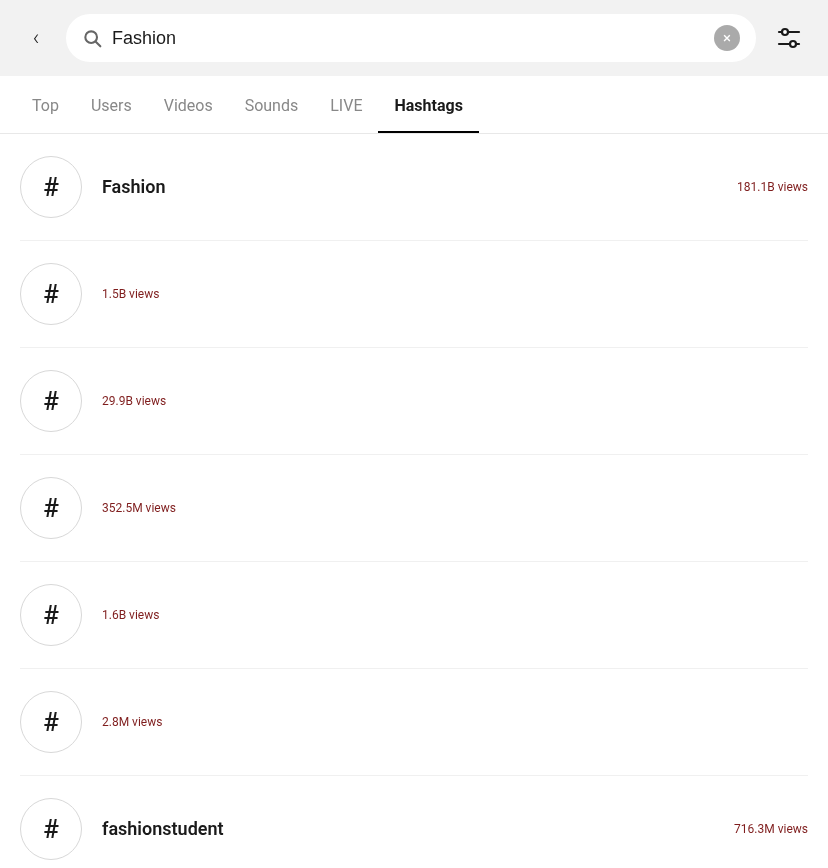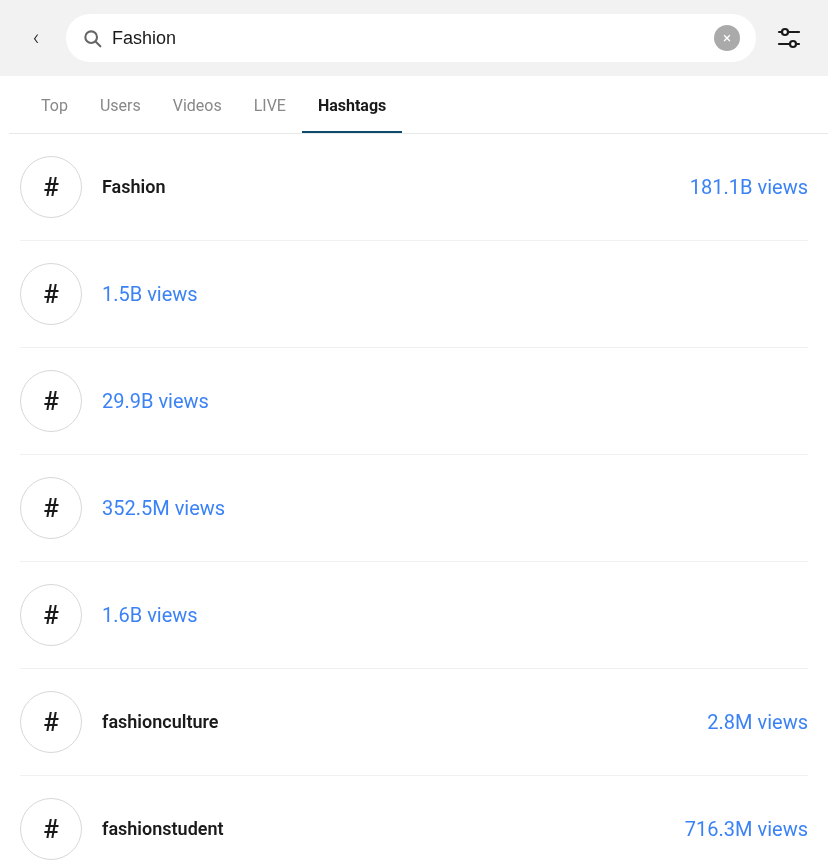--- a/index.html
+++ b/index.html
@@ -107,21 +107,20 @@
     }
 
     
     .tabs {
       display: flex;
       align-items: flex-end;
       padding: 0 16px;
       border-bottom: 1px solid #e8e8e8;
       background: #ffffff;
       overflow-x: auto;
-      margin-left: 9px;
     }
 
     .tabs::-webkit-scrollbar {
       display: none;
     }
 
     .tab {
       padding: 20px 16px 16px;
       font-size: 16px;
       font-weight: 400;
@@ -129,21 +128,21 @@
       cursor: pointer;
       white-space: nowrap;
       border-bottom: 3px solid transparent;
       margin-bottom: -1px;
       flex-shrink: 0;
     }
 
     .tab.active {
       color: #1a1a1a;
       font-weight: 700;
-      border-bottom: 3px solid #0c4a6e;
+      border-bottom: 3px solid #000000;
     }
 
     
     .hashtag-list {
       padding: 0 20px;
       background: #ffffff;
     }
 
     .hashtag-item {
       display: flex;
@@ -182,22 +181,22 @@
     }
 
     .hashtag-name {
       font-size: 18px;
       font-weight: 600;
       color: #1a1a1a;
       line-height: 1.3;
     }
 
     .hashtag-views {
-      font-size: 20px;
-      color: #3b82f6;
+      font-size: 12px;
+      color: #7f1d1d;
       font-weight: 400;
       white-space: nowrap;
       flex-shrink: 0;
     }
 
     
     .filter-icon-svg {
       width: 28px;
       height: 28px;
     }
@@ -230,20 +229,21 @@
       <circle cx="10" cy="8" r="3" fill="white" stroke="#1a1a1a" stroke-width="2.2"></circle>
       <circle cx="18" cy="20" r="3" fill="white" stroke="#1a1a1a" stroke-width="2.2"></circle>
     </svg>
   </div>
 </div>
 
 <div class="tabs">
   <div class="tab">Top</div>
   <div class="tab">Users</div>
   <div class="tab">Videos</div>
+  <div class="tab">Sounds</div>
   <div class="tab">LIVE</div>
   <div class="tab active">Hashtags</div>
 </div>
 
 <div class="hashtag-list">
 <div class="hashtag-item">
       <div class="hashtag-avatar">
         <span class="hashtag-symbol">#</span>
       </div>
       <div class="hashtag-info">
@@ -272,23 +272,20 @@
     <div class="hashtag-item">
       <div class="hashtag-avatar">
         <span class="hashtag-symbol">#</span>
       </div>
       <div class="hashtag-views">1.6B views</div>
     </div>
     <div class="hashtag-item">
       <div class="hashtag-avatar">
         <span class="hashtag-symbol">#</span>
       </div>
-      <div class="hashtag-info">
-        <div class="hashtag-name">fashionculture</div>
-      </div>
       <div class="hashtag-views">2.8M views</div>
     </div>
     <div class="hashtag-item">
       <div class="hashtag-avatar">
         <span class="hashtag-symbol">#</span>
       </div>
       <div class="hashtag-info">
         <div class="hashtag-name">fashionstudent</div>
       </div>
       <div class="hashtag-views">716.3M views</div>

